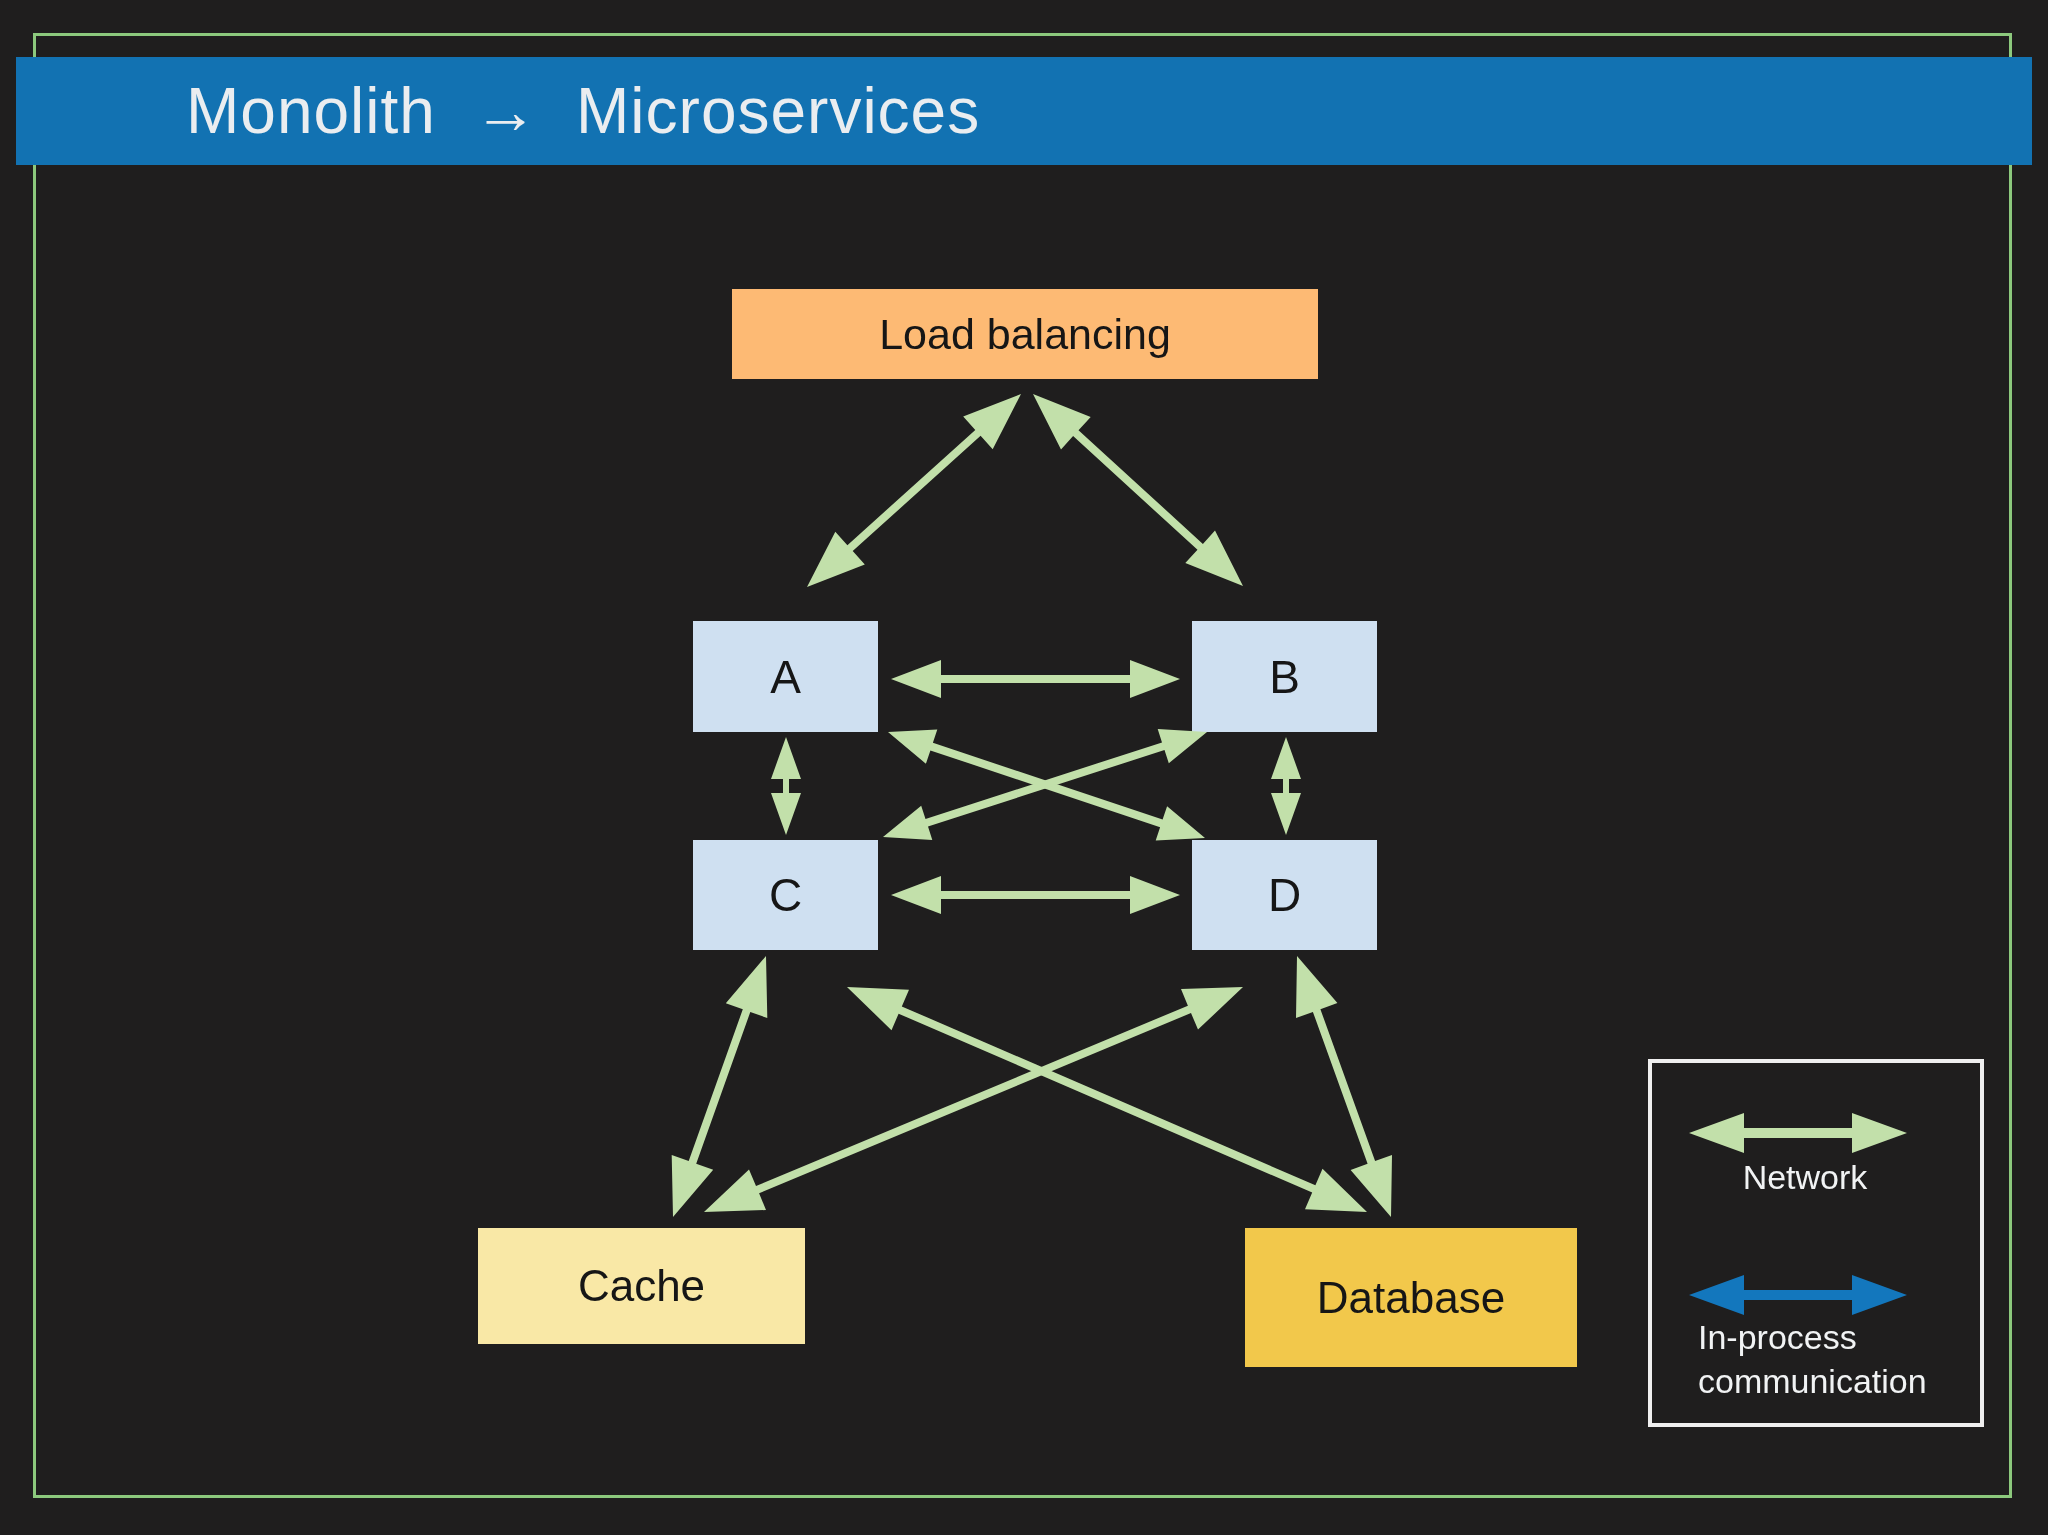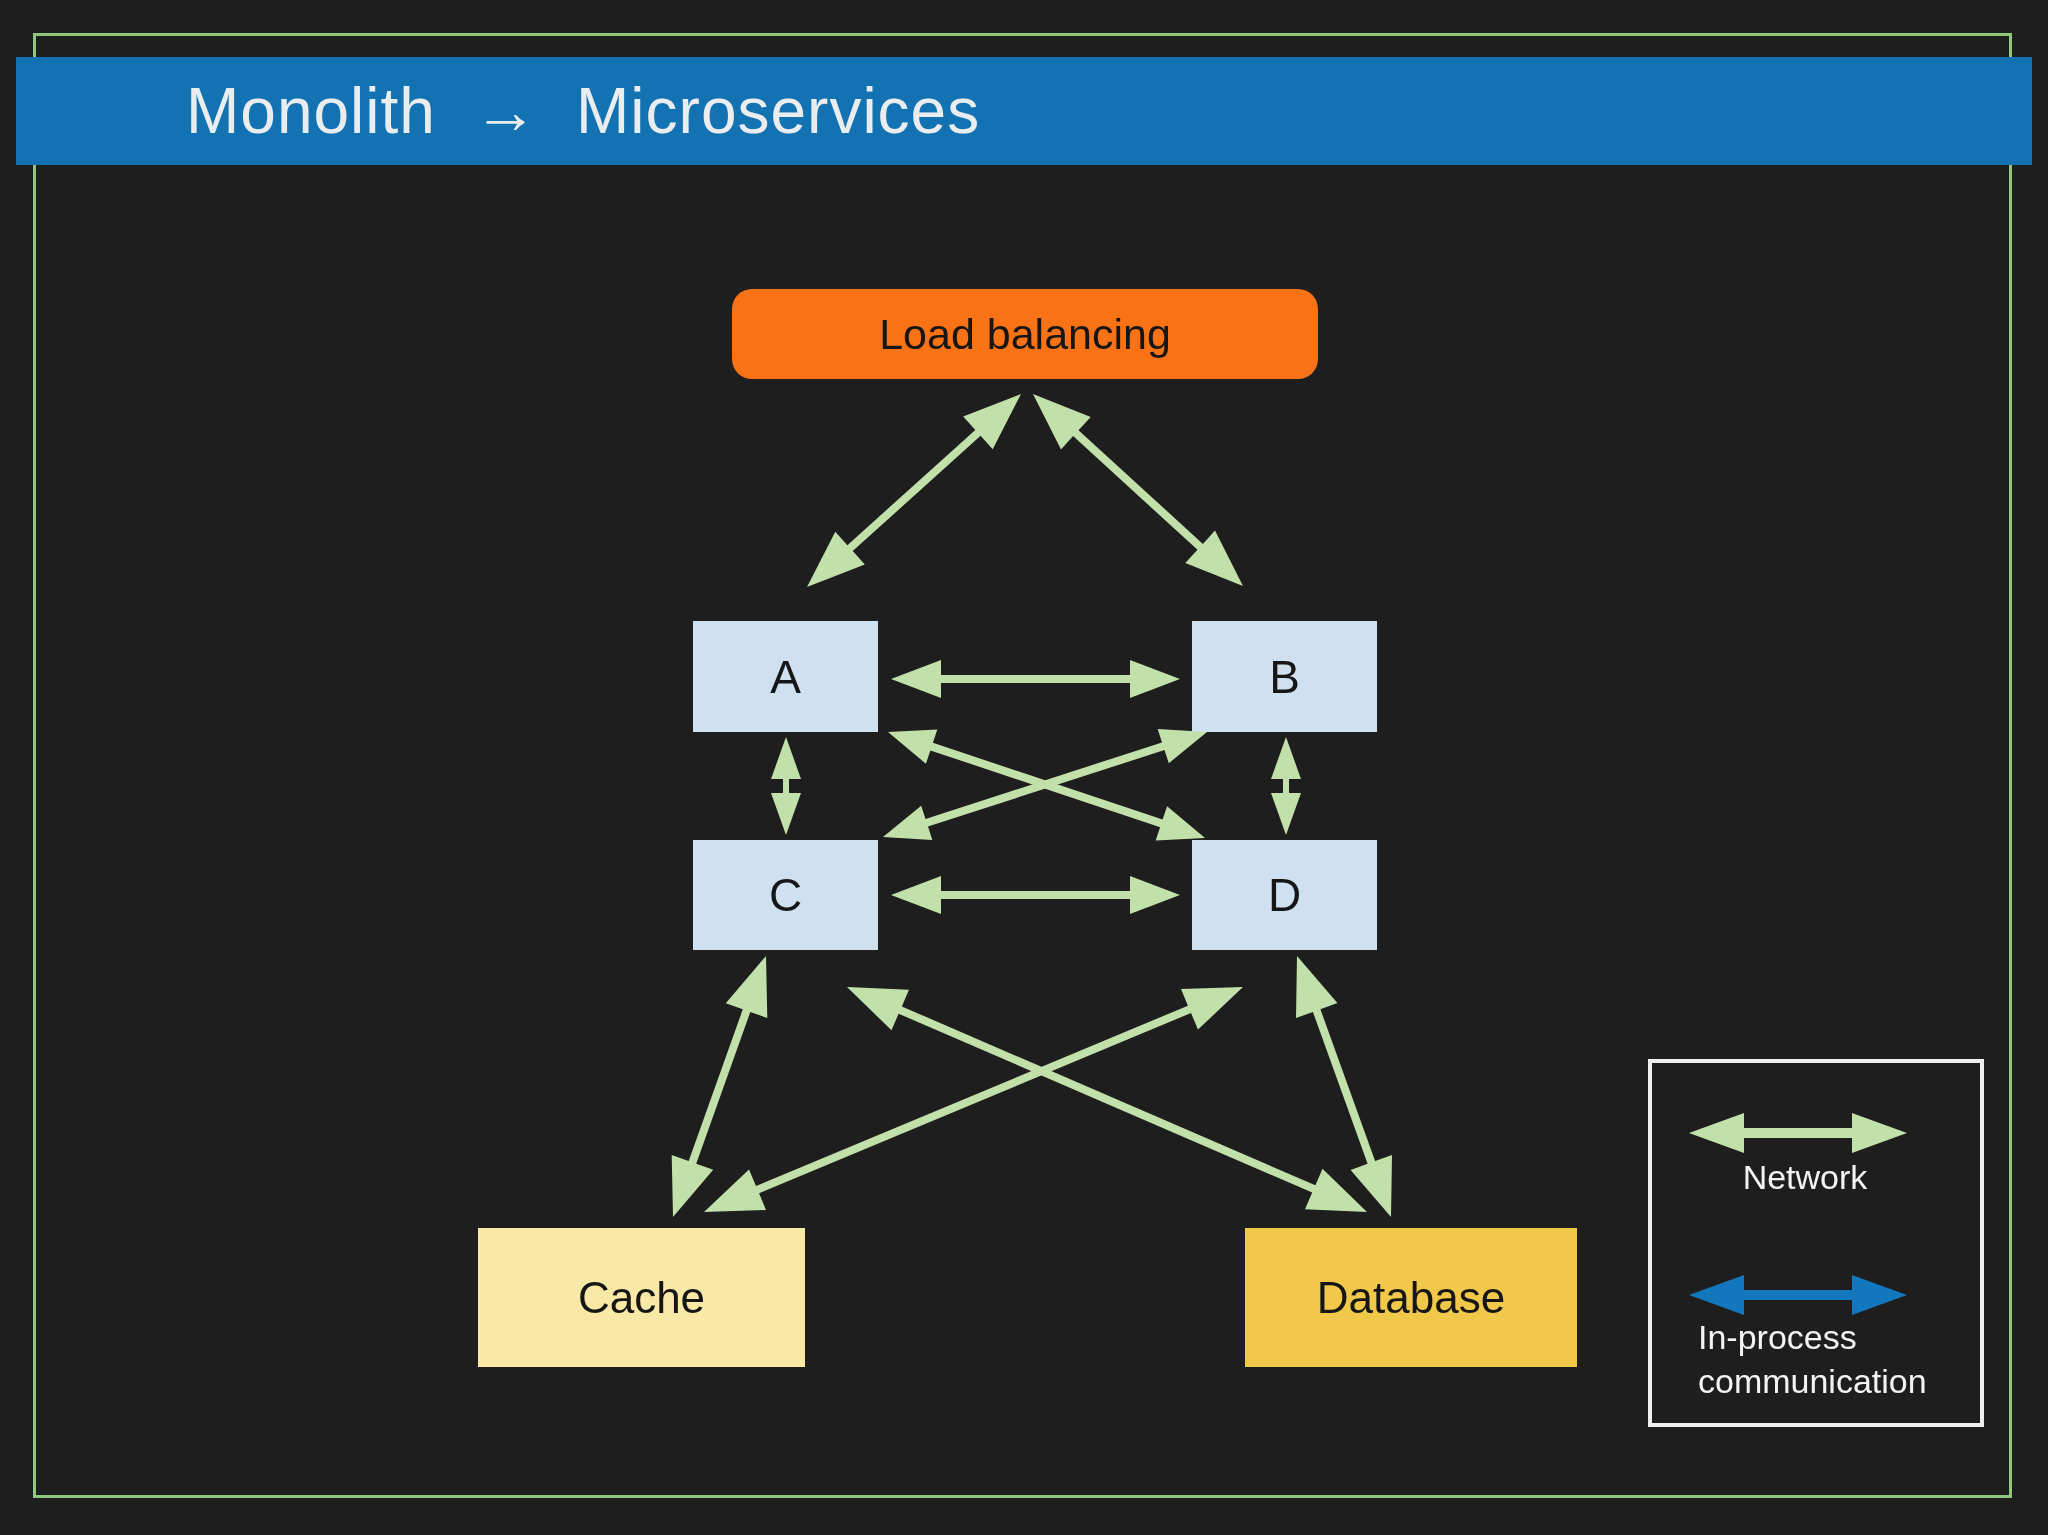--- a/index.html
+++ b/index.html
@@ -24,21 +24,21 @@
   }
   .node{
     position:absolute;display:flex;align-items:center;justify-content:center;
     color:var(--node-text,#161616);z-index:2;
   }
   #node-lb{left:732px;top:289px;width:586px;height:90px;font-size:43px;}
   #node-a{left:693px;top:621px;width:185px;height:111px;font-size:46px;}
   #node-b{left:1192px;top:621px;width:185px;height:111px;font-size:46px;}
   #node-c{left:693px;top:840px;width:185px;height:110px;font-size:46px;}
   #node-d{left:1192px;top:840px;width:185px;height:110px;font-size:46px;}
-  #node-cache{left:478px;top:1228px;width:327px;height:139px;font-size:44px;}
+  #node-cache{left:478px;top:1228px;width:327px;height:116px;font-size:44px;}
   #node-database{left:1245px;top:1228px;width:332px;height:139px;font-size:44px;}
   .legend{
     position:absolute;left:1648px;top:1059px;width:336px;height:368px;
     border:4px solid var(--legend-border,#efefef);box-sizing:border-box;z-index:2;
   }
   .legend-label{
     position:absolute;color:var(--legend-text,#f1f3f4);
     font-size:34px;line-height:1.3;
   }
   .legend-label.network{left:0;top:92px;width:306px;text-align:center;}
@@ -66,21 +66,21 @@
       <polygon points="1207.0,732.0 1157.7,729.1 1162.0,742.4 925.5,819.0 921.2,805.7 883.0,837.0 932.3,839.9 928.0,826.6 1164.5,750.0 1168.8,763.3" fill="#c2e0aa"></polygon>
       <polygon points="891.0,895.0 941.0,914.0 941.0,899.0 1130.0,899.0 1130.0,914.0 1180.0,895.0 1130.0,876.0 1130.0,891.0 941.0,891.0 941.0,876.0" fill="#c2e0aa"></polygon>
       <polygon points="766.0,956.0 725.8,1003.3 742.8,1009.3 688.7,1161.0 671.7,1155.0 673.0,1217.0 713.2,1169.7 696.2,1163.7 750.3,1012.0 767.3,1018.0" fill="#c2e0aa"></polygon>
       <polygon points="1297.0,956.0 1296.0,1018.0 1312.9,1011.9 1367.6,1163.8 1350.6,1169.9 1391.0,1217.0 1392.0,1155.0 1375.1,1161.1 1320.4,1009.2 1337.4,1003.1" fill="#c2e0aa"></polygon>
       <polygon points="1243.0,987.0 1181.0,989.0 1187.9,1005.7 756.0,1186.0 749.0,1169.4 704.0,1212.0 766.0,1210.0 759.1,1193.3 1191.0,1013.0 1198.0,1029.6" fill="#c2e0aa"></polygon>
       <polygon points="847.0,987.0 891.5,1030.2 898.6,1013.7 1312.2,1192.6 1305.0,1209.2 1367.0,1212.0 1322.5,1168.8 1315.4,1185.3 901.8,1006.4 909.0,989.8" fill="#c2e0aa"></polygon>
       <polygon points="1689.0,1133.0 1744.0,1153.0 1744.0,1138.0 1852.0,1138.0 1852.0,1153.0 1907.0,1133.0 1852.0,1113.0 1852.0,1128.0 1744.0,1128.0 1744.0,1113.0" fill="#c2e0aa"></polygon>
       <polygon points="1689.0,1295.0 1744.0,1315.0 1744.0,1300.0 1852.0,1300.0 1852.0,1315.0 1907.0,1295.0 1852.0,1275.0 1852.0,1290.0 1744.0,1290.0 1744.0,1275.0" fill="#1377bd"></polygon>
     </svg>
 
-  <div class="node" id="node-lb" style="background: #f97316; border-radius: 20px;">
+  <div class="node" id="node-lb" style="background: #fdba74;">
     <span>Load balancing</span>
   </div>
 
   <div class="node" id="node-a" style="background: rgb(207, 224, 241);">
     <span>A</span>
   </div>
 
   <div class="node" id="node-b" style="background: rgb(207, 224, 241);">
     <span>B</span>
   </div>

